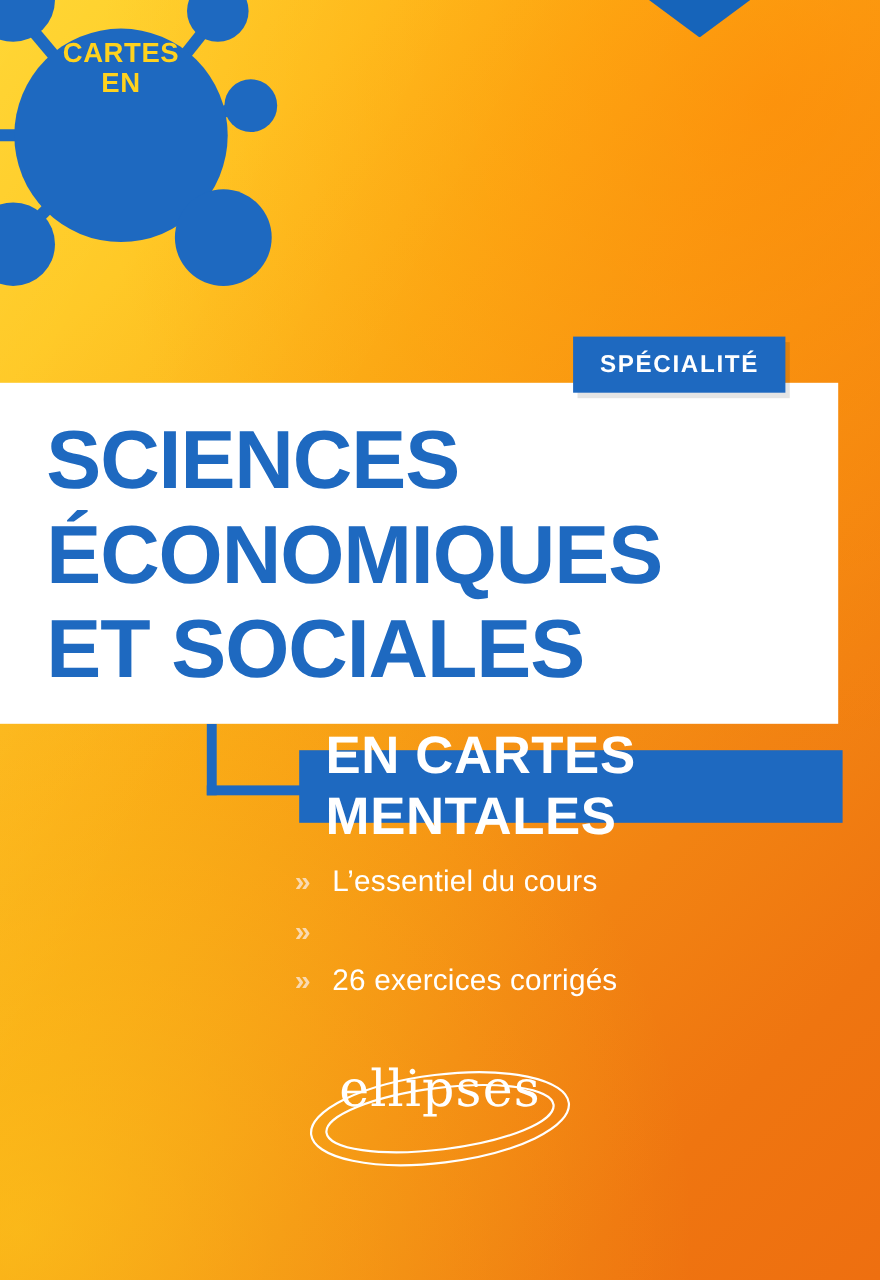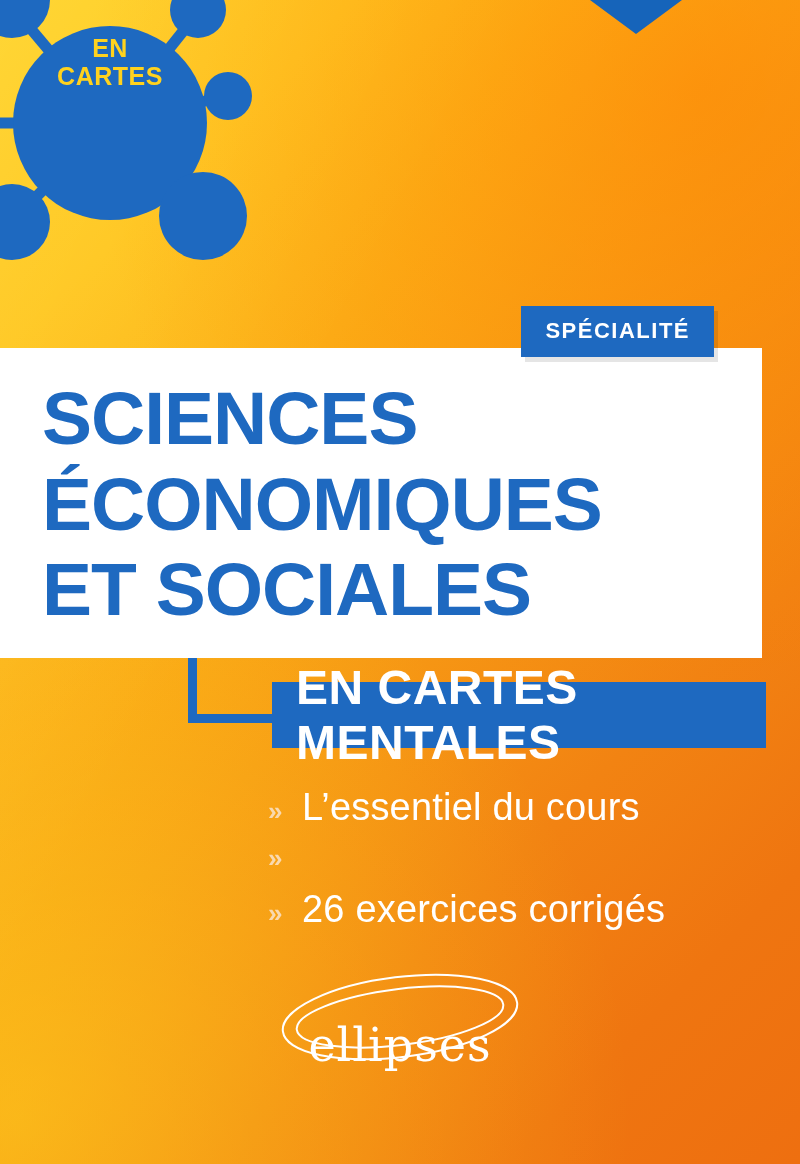--- a/index.html
+++ b/index.html
@@ -178,35 +178,35 @@
   }
   .bullet-mark {
     color: #f9d9b0;
     font-size: 26px;
     font-weight: bold;
     width: 34px;
     flex: none;
   }
   .bullet-label {
     color: #ffffff;
-    font-size: 38px;
+    font-size: 27px;
     letter-spacing: .2px;
   }
 
   
   .logo {
     position: absolute;
     left: 0;
     right: 0;
     bottom: 92px;
     height: 110px;
     z-index: 4;
     display: flex;
     justify-content: center;
-    align-items: flex-end;
+    align-items: flex-start;
   }
   .logo svg { display: block; }
   .logo-word {
     position: absolute;
     width: 100%;
     text-align: center;
     color: #ffffff;
     font-family: "DejaVu Serif", serif;
     font-size: 46px;
     letter-spacing: 1px;
@@ -234,22 +234,22 @@
         <circle cx="150" cy="175" r="97"></circle>
         <circle cx="52" cy="52" r="38"></circle>
         <circle cx="238" cy="62" r="28"></circle>
         <circle cx="52" cy="274" r="38"></circle>
         <circle cx="268" cy="148" r="24"></circle>
         <circle cx="243" cy="268" r="44"></circle>
         <circle cx="6" cy="175" r="26"></circle>
       </g>
     </svg>
     <div class="mm-text">
+      <div>CARTES</div>
       <div>EN</div>
-      <div>CARTES</div>
     </div>
   </div>
 
 
   <div class="speciality">SPÉCIALITÉ</div>
 
   <div class="title-band">
     <div class="title-text">
       <div>SCIENCES</div>
       <div>ÉCONOMIQUES</div>

